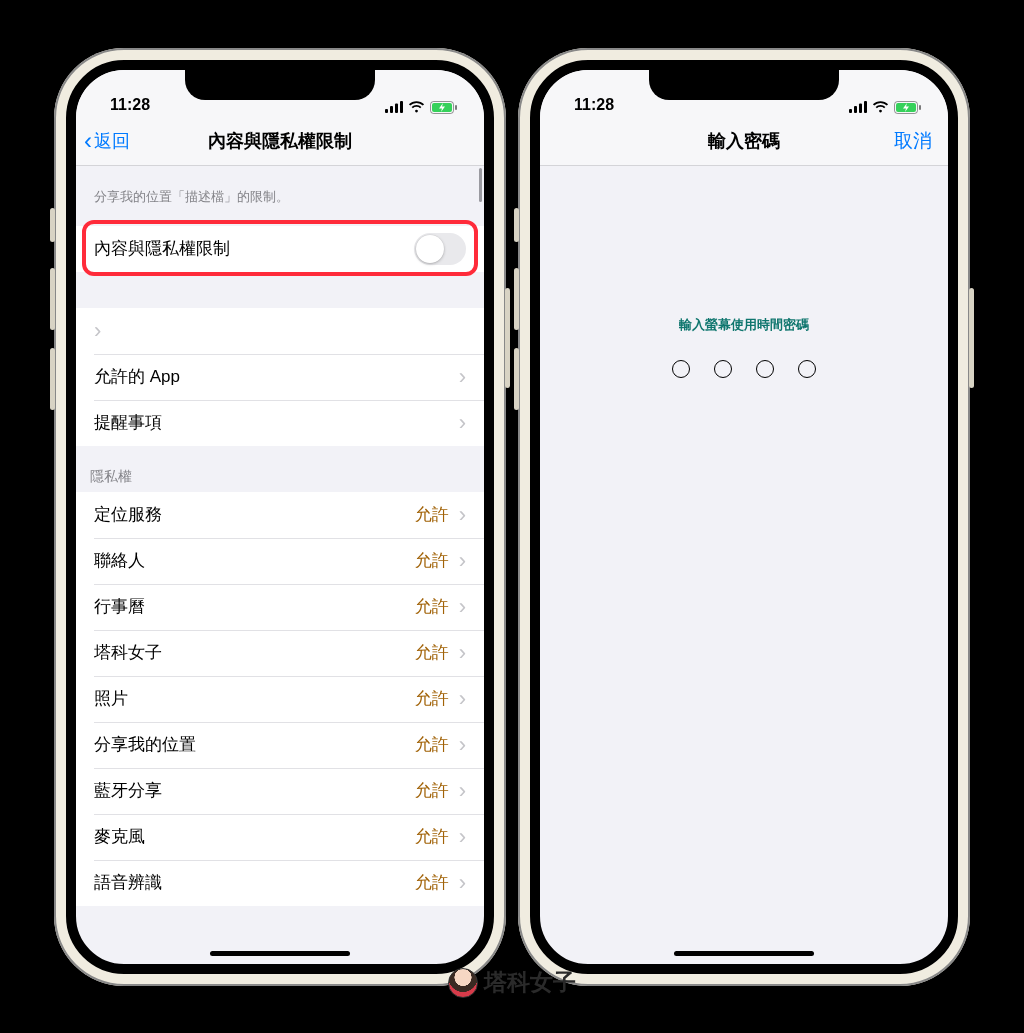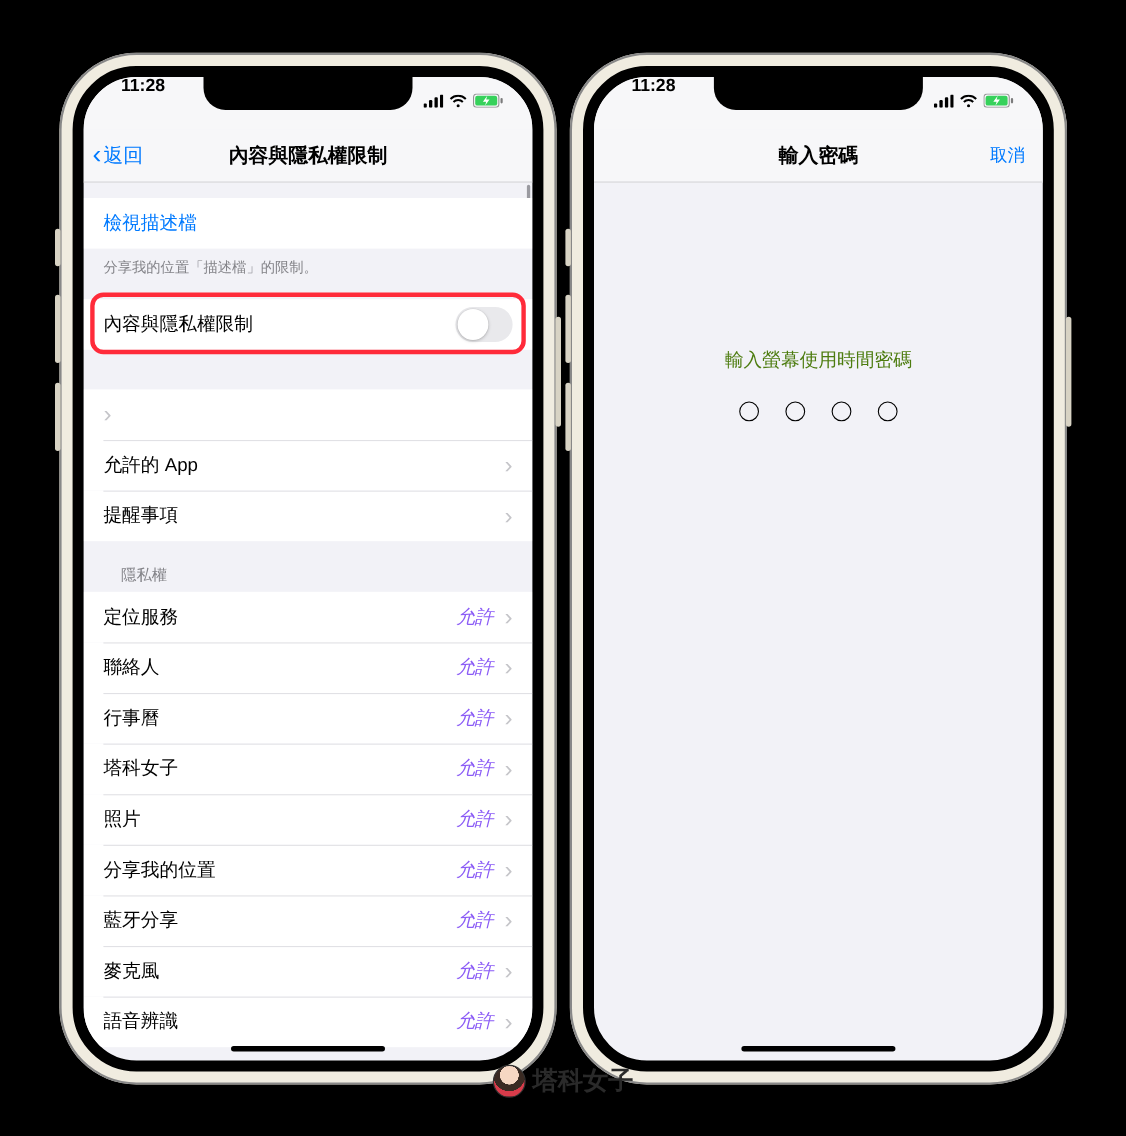--- a/index.html
+++ b/index.html
@@ -48,20 +48,21 @@
     top: -2px; left: 50%; transform: translateX(-50%);
     width: 190px; height: 32px;
     background: #000;
     border-bottom-left-radius: 20px;
     border-bottom-right-radius: 20px;
     z-index: 50;
   }
   .statusbar {
     height: 48px;
     display: flex;
+    align-items: flex-end;
     justify-content: space-between;
     padding: 0 26px 4px 34px;
     font-size: 16px;
     font-weight: 600;
     background: #f7f7f9;
   }
   .status-right { display: flex; align-items: center; gap: 5px; }
   .signal-icon, .wifi-icon, .battery-icon { display: inline-block; }
   .signal-icon svg, .wifi-icon svg, .battery-icon svg { display: block; }
 
@@ -86,39 +87,39 @@
     color: #007aff;
     font-size: 18px;
     gap: 2px;
   }
   .nav-left .chev { font-size: 24px; line-height: 1; font-weight: 400; }
   .nav-right {
     position: absolute;
     right: 16px; top: 0; bottom: 0;
     display: flex; align-items: center;
     color: #007aff;
-    font-size: 16px;
+    font-size: 19px;
   }
 
   .content {
     height: calc(100% - 96px);
     overflow: hidden;
     position: relative;
   }
   .scroll-indicator {
     position: absolute;
     right: 2px; top: 2px;
     width: 3px; height: 34px;
     background: #9a9aa0;
     border-radius: 2px;
   }
 
   .group { margin-top: 14px; }
   .group-header {
-    padding: 8px 34px 6px;
+    padding: 8px 14px 6px;
     font-size: 14px;
     color: #838388;
   }
   .group-footer {
     padding: 8px 18px 6px;
     font-size: 13px;
     color: #838388;
   }
   .cell {
     background: #fff;
@@ -135,21 +136,21 @@
     content: "";
     position: absolute;
     left: 18px; right: 0; top: 0;
     height: 1px;
     background: #e1e1e5;
   }
   .cell.link { color: #007aff; }
   .cell .label { color: #000; }
   .cell.link .label { color: #007aff; }
   .cell .trail { display: flex; align-items: center; gap: 10px; color: #8a8a8e; }
-  .cell .value { color: #8b5cf6; font-size: 17px; font-style: italic; }
+  .cell .value { color: #a16207; font-size: 17px; }
   .chevron {
     color: #c5c5c9;
     font-size: 22px;
     line-height: 1;
     font-weight: 300;
   }
   .toggle {
     width: 52px; height: 32px;
     background: #e9e9ec;
     border-radius: 16px;
@@ -171,23 +172,23 @@
     pointer-events: none;
     z-index: 30;
   }
 
   
   .passcode-area {
     padding-top: 150px;
     text-align: center;
   }
   .passcode-title {
-    font-size: 17px;
-    font-weight: 400;
-    color: #4d7c0f;
+    font-size: 13px;
+    font-weight: 700;
+    color: #0f766e;
   }
   .dots {
     margin-top: 26px;
     display: flex;
     justify-content: center;
     gap: 24px;
   }
   .dot {
     width: 18px; height: 18px;
     border: 1.5px solid #000;
@@ -268,23 +269,20 @@
           <span class="chev">‹</span>
           <span>返回</span>
         </div>
         <div class="title">內容與隱私權限制</div>
       </div>
 
       <div class="content">
         <div class="scroll-indicator"></div>
 
         <div class="group">
-          <div class="cell link">
-            <span class="label">檢視描述檔</span>
-          </div>
           <div class="group-footer">分享我的位置「描述檔」的限制。</div>
         </div>
 
         <div class="group" style="position:relative;">
           <div class="highlight-box" style="left:6px; right:6px; top:-6px; height:56px;"></div>
           <div class="cell">
             <span class="label">內容與隱私權限制</span>
             <span class="toggle">
                 <span class="knob"></span>
               </span>

